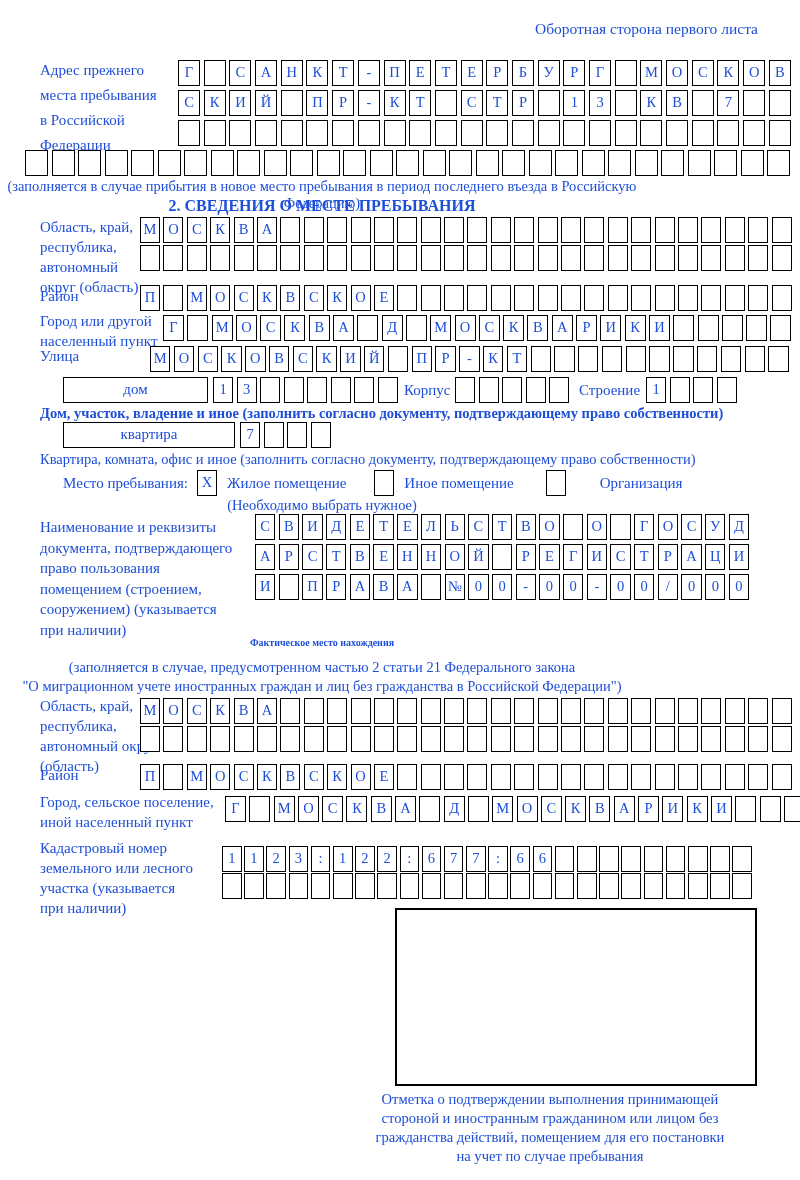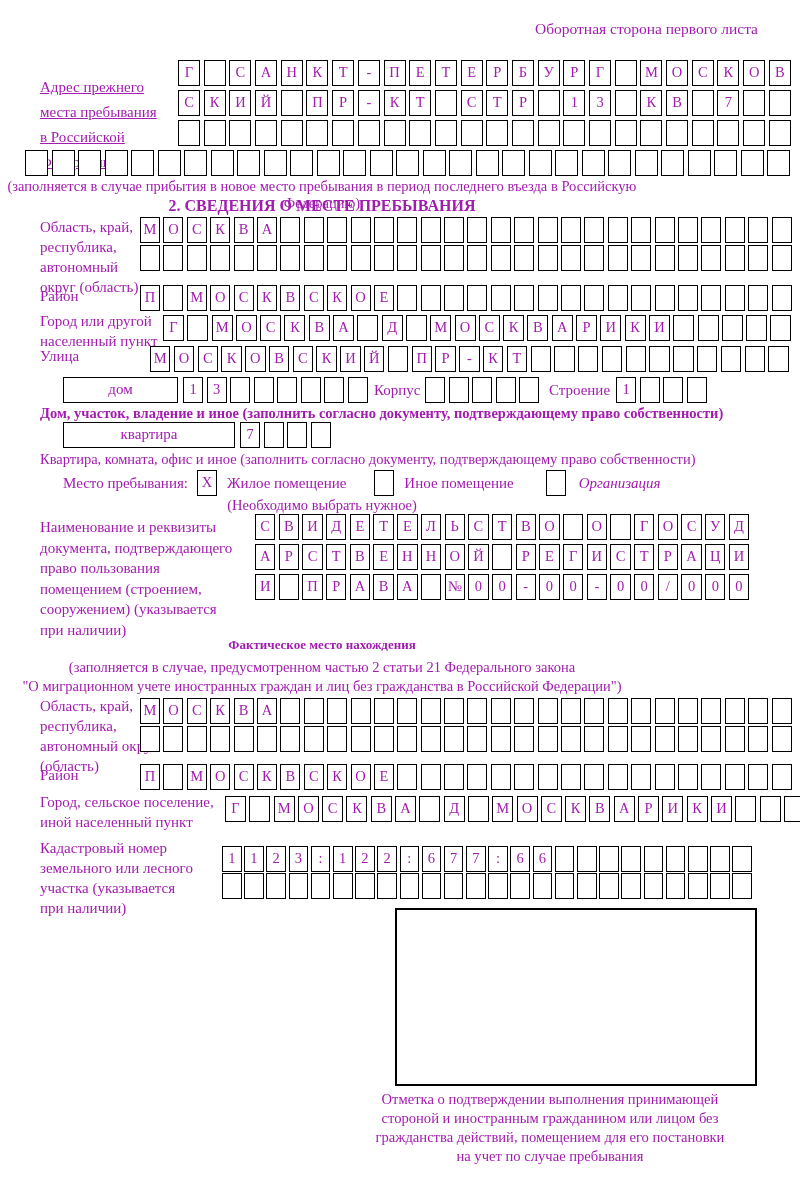--- a/index.html
+++ b/index.html
@@ -1,16 +1,16 @@
 <!DOCTYPE html>
 <html><head>
 <meta charset="utf-8">
 <style>
   html,body{margin:0;padding:0;background:#fff;}
-  #page{position:relative;width:800px;height:1180px;background:#fff;color:#a21caf;
+  #page{position:relative;width:800px;height:1180px;background:#fff;color:#1d4ed8;
         font-family:"Liberation Serif","DejaVu Serif",serif;font-size:15px;overflow:hidden;}
   .abs{position:absolute;}
   .lbl{line-height:25px;}
   .lbl20{line-height:20px;}
   .cellrow{white-space:nowrap;height:26px;}
   .cell{display:inline-block;height:26px;border:1.6px solid #000;box-sizing:border-box;
         text-align:center;line-height:22px;font-size:14.5px;vertical-align:top;background:#fff;}
   .r-prev .cell{width:22px;margin-right:3.7px;}
   .r-full .cell{width:23px;margin-right:3.5px;}
   .r-28 .cell{width:20px;margin-right:3.4px;}
@@ -32,21 +32,21 @@
   .stamp{border:2px solid #000;background:#fff;}
   .capt{font-size:14.6px;line-height:19px;text-align:center;}
 </style>
 </head>
 <body>
 
 <div id="page">
 
   <div class="abs hdr" style="top:20px;right:42px;">Оборотная сторона первого листа</div>
 
-  <div class="abs lbl" style="top:75px;left:40px;width:140px;text-decoration:underline;">
+  <div class="abs lbl" style="top:58px;left:40px;width:140px;">
       <div>Адрес прежнего</div>
       <div>места пребывания</div>
       <div>в Российской</div>
       <div>Федерации</div>
     </div>
   <div class="abs mb4" style="top:60px;left:178px;">
     <div class="cellrow r-prev"><span class="cell">Г</span><span class="cell"></span><span class="cell">С</span><span class="cell">А</span><span class="cell">Н</span><span class="cell">К</span><span class="cell">Т</span><span class="cell">-</span><span class="cell">П</span><span class="cell">Е</span><span class="cell">Т</span><span class="cell">Е</span><span class="cell">Р</span><span class="cell">Б</span><span class="cell">У</span><span class="cell">Р</span><span class="cell">Г</span><span class="cell"></span><span class="cell">М</span><span class="cell">О</span><span class="cell">С</span><span class="cell">К</span><span class="cell">О</span><span class="cell">В</span></div>
     <div class="cellrow r-prev"><span class="cell">С</span><span class="cell">К</span><span class="cell">И</span><span class="cell">Й</span><span class="cell"></span><span class="cell">П</span><span class="cell">Р</span><span class="cell">-</span><span class="cell">К</span><span class="cell">Т</span><span class="cell"></span><span class="cell">С</span><span class="cell">Т</span><span class="cell">Р</span><span class="cell"></span><span class="cell">1</span><span class="cell">3</span><span class="cell"></span><span class="cell">К</span><span class="cell">В</span><span class="cell"></span><span class="cell">7</span><span class="cell"></span><span class="cell"></span></div>
     <div class="cellrow r-prev"><span class="cell"></span><span class="cell"></span><span class="cell"></span><span class="cell"></span><span class="cell"></span><span class="cell"></span><span class="cell"></span><span class="cell"></span><span class="cell"></span><span class="cell"></span><span class="cell"></span><span class="cell"></span><span class="cell"></span><span class="cell"></span><span class="cell"></span><span class="cell"></span><span class="cell"></span><span class="cell"></span><span class="cell"></span><span class="cell"></span><span class="cell"></span><span class="cell"></span><span class="cell"></span><span class="cell"></span></div>
   </div>
@@ -80,21 +80,21 @@
   <div class="abs" style="top:315px;left:163px;">
     <div class="cellrow r-city"><span class="cell">Г</span><span class="cell"></span><span class="cell">М</span><span class="cell">О</span><span class="cell">С</span><span class="cell">К</span><span class="cell">В</span><span class="cell">А</span><span class="cell"></span><span class="cell">Д</span><span class="cell"></span><span class="cell">М</span><span class="cell">О</span><span class="cell">С</span><span class="cell">К</span><span class="cell">В</span><span class="cell">А</span><span class="cell">Р</span><span class="cell">И</span><span class="cell">К</span><span class="cell">И</span><span class="cell"></span><span class="cell"></span><span class="cell"></span><span class="cell"></span><span class="cell"></span></div>
   </div>
 
   <div class="abs" style="top:348px;left:40px;">Улица</div>
   <div class="abs" style="top:346px;left:150px;">
     <div class="cellrow r-street"><span class="cell">М</span><span class="cell">О</span><span class="cell">С</span><span class="cell">К</span><span class="cell">О</span><span class="cell">В</span><span class="cell">С</span><span class="cell">К</span><span class="cell">И</span><span class="cell">Й</span><span class="cell"></span><span class="cell">П</span><span class="cell">Р</span><span class="cell">-</span><span class="cell">К</span><span class="cell">Т</span><span class="cell"></span><span class="cell"></span><span class="cell"></span><span class="cell"></span><span class="cell"></span><span class="cell"></span><span class="cell"></span><span class="cell"></span><span class="cell"></span><span class="cell"></span><span class="cell"></span></div>
   </div>
 
   <div class="abs flexline" style="top:377px;left:63px;">
-    <span class="wbox" style="width:115px;">дом</span>
+    <span class="wbox" style="width:145px;">дом</span>
     <span class="cellrow r-small" style="margin-left:5px;"><span class="cell">1</span><span class="cell">3</span><span class="cell"></span><span class="cell"></span><span class="cell"></span><span class="cell"></span><span class="cell"></span><span class="cell"></span></span>
     <span style="margin-left:3px;">Корпус</span>
     <span class="cellrow r-small" style="margin-left:5px;"><span class="cell"></span><span class="cell"></span><span class="cell"></span><span class="cell"></span><span class="cell"></span></span>
     <span style="margin-left:6px;text-align:center;">Строение</span>
     <span class="cellrow r-small" style="margin-left:6px;"><span class="cell">1</span><span class="cell"></span><span class="cell"></span><span class="cell"></span></span>
   </div>
   <div class="abs note" style="top:405px;left:40px;font-weight:bold;">Дом, участок, владение и иное (заполнить согласно документу, подтверждающему право собственности)</div>
 
   <div class="abs flexline" style="top:422px;left:63px;">
     <span class="wbox" style="width:172px;">квартира</span>
@@ -102,39 +102,39 @@
   </div>
   <div class="abs note" style="top:451px;left:40px;">Квартира, комната, офис и иное (заполнить согласно документу, подтверждающему право собственности)</div>
 
   <div class="abs flexline" style="top:470px;left:63px;">
     <span>Место пребывания:</span>
     <span class="cell" style="width:20px;margin-left:9px;">X</span>
     <span style="margin-left:10px;">Жилое помещение</span>
     <span class="cell" style="width:20px;margin-left:28px;"></span>
     <span style="margin-left:10px;">Иное помещение</span>
     <span class="cell" style="width:20px;margin-left:32px;"></span>
-    <span style="margin-left:13px;font-style:italic;">Организация</span>
+    <span style="margin-left:34px;">Организация</span>
   </div>
   <div class="abs center note" style="top:497px;">(Необходимо выбрать нужное)</div>
 
   <div class="abs" style="top:517px;left:40px;width:215px;line-height:20.5px;">
       <div>Наименование и реквизиты</div>
       <div>документа, подтверждающего</div>
       <div>право пользования</div>
       <div>помещением (строением,</div>
       <div>сооружением) (указывается</div>
       <div>при наличии)</div>
     </div>
   <div class="abs mb4" style="top:514px;left:255px;">
     <div class="cellrow r-doc"><span class="cell">С</span><span class="cell">В</span><span class="cell">И</span><span class="cell">Д</span><span class="cell">Е</span><span class="cell">Т</span><span class="cell">Е</span><span class="cell">Л</span><span class="cell">Ь</span><span class="cell">С</span><span class="cell">Т</span><span class="cell">В</span><span class="cell">О</span><span class="cell"></span><span class="cell">О</span><span class="cell"></span><span class="cell">Г</span><span class="cell">О</span><span class="cell">С</span><span class="cell">У</span><span class="cell">Д</span></div>
     <div class="cellrow r-doc"><span class="cell">А</span><span class="cell">Р</span><span class="cell">С</span><span class="cell">Т</span><span class="cell">В</span><span class="cell">Е</span><span class="cell">Н</span><span class="cell">Н</span><span class="cell">О</span><span class="cell">Й</span><span class="cell"></span><span class="cell">Р</span><span class="cell">Е</span><span class="cell">Г</span><span class="cell">И</span><span class="cell">С</span><span class="cell">Т</span><span class="cell">Р</span><span class="cell">А</span><span class="cell">Ц</span><span class="cell">И</span></div>
     <div class="cellrow r-doc"><span class="cell">И</span><span class="cell"></span><span class="cell">П</span><span class="cell">Р</span><span class="cell">А</span><span class="cell">В</span><span class="cell">А</span><span class="cell"></span><span class="cell">№</span><span class="cell">0</span><span class="cell">0</span><span class="cell">-</span><span class="cell">0</span><span class="cell">0</span><span class="cell">-</span><span class="cell">0</span><span class="cell">0</span><span class="cell">/</span><span class="cell">0</span><span class="cell">0</span><span class="cell">0</span></div>
   </div>
 
-  <div class="abs center bold" style="top:637px;font-size:13px;">Фактическое место нахождения</div>
+  <div class="abs center bold" style="top:637px;font-size:10px;">Фактическое место нахождения</div>
   <div class="abs center note" style="top:658px;line-height:19px;">
       <div>(заполняется в случае, предусмотренном частью 2 статьи 21 Федерального закона</div>
       <div>"О миграционном учете иностранных граждан и лиц без гражданства в Российской Федерации")</div>
     </div>
 
   <div class="abs lbl20" style="top:696px;left:40px;width:135px;">
       <div>Область, край,</div>
       <div>республика,</div>
       <div>автономный округ</div>
       <div>(область)</div>

